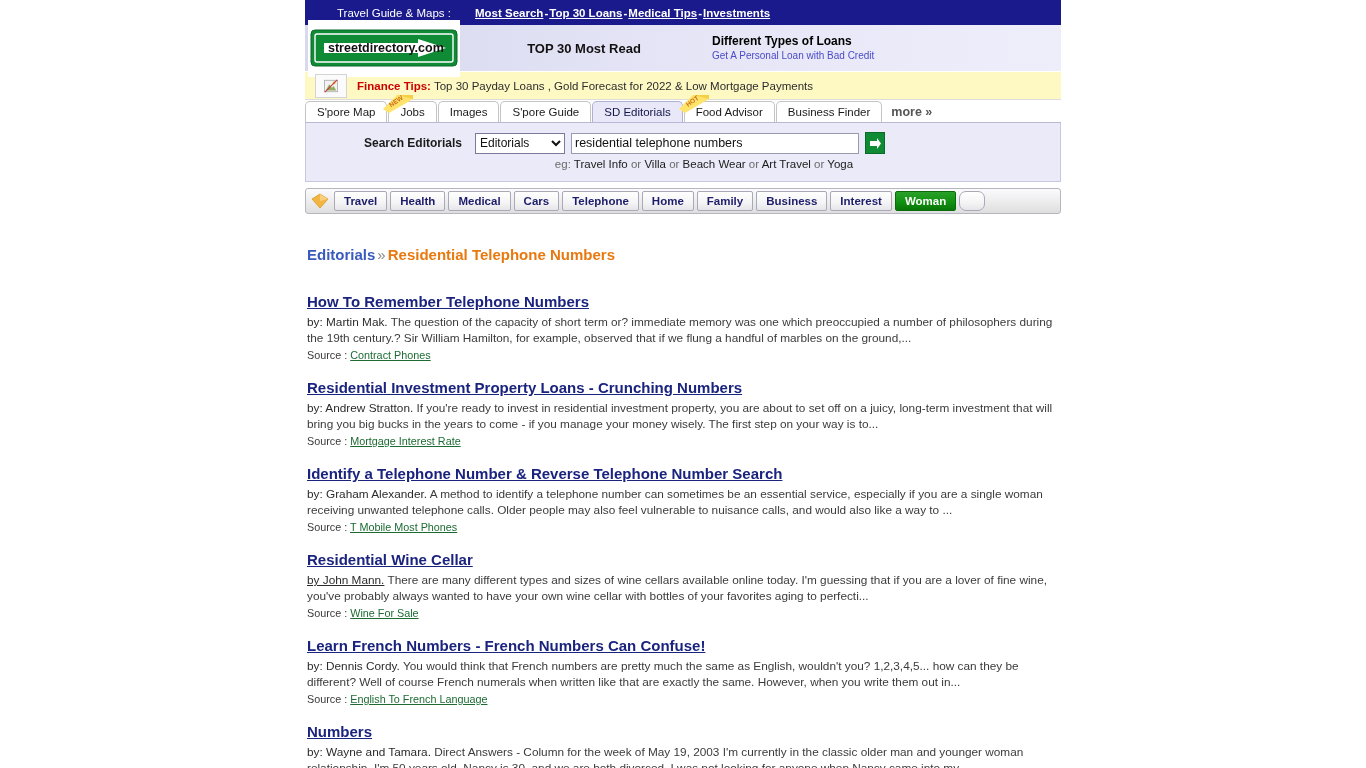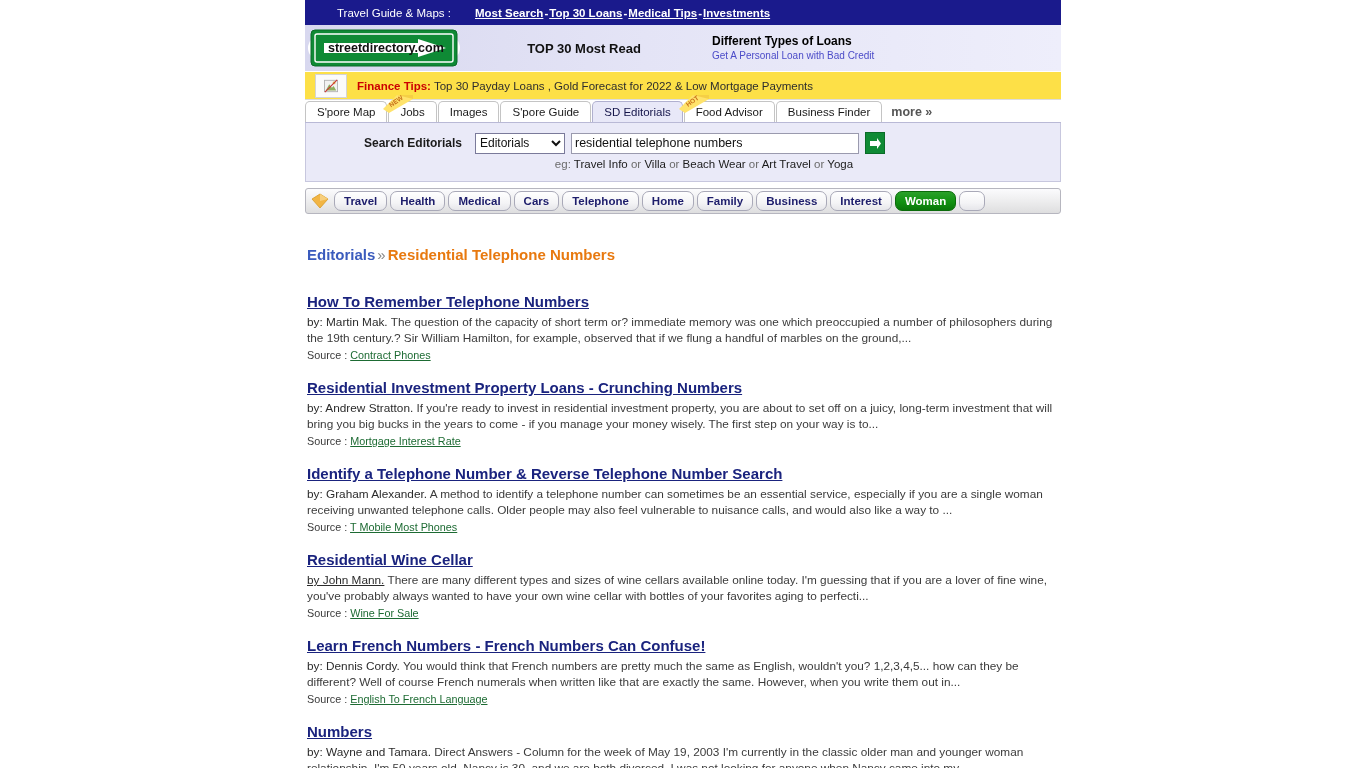--- a/index.html
+++ b/index.html
@@ -58,27 +58,26 @@
   
   .band {
     height: 46px;
     background: linear-gradient(to right, #d8d8ef 0%, #e4e4f6 45%, #eeeefb 100%);
     display: flex;
     align-items: center;
     border-bottom: 1px solid #ffffff;
   }
   .logo-box {
     width: 152px;
-    height: 24px;
+    height: 57px;
     margin-left: 3px;
     background: #ffffff;
     display: flex;
     align-items: center;
     justify-content: center;
-    border-radius: 19px;
   }
   .logo-sign {
     width: 148px;
     height: 38px;
     position: relative;
   }
   .logo-sign svg { display: block; }
 
   .band-mid {
     width: 248px;
@@ -102,21 +101,21 @@
     font-size: 10px;
     color: #4b4bc8;
   }
   .band-right .br-sub a { color: #4b4bc8; text-decoration: none; }
 
   
   .tips {
     height: 27px;
     display: flex;
     align-items: center;
-    background: #fde047;
+    background: #fef9c3;
     border-bottom: 1px solid #dcdcdc;
   }
   .tips-imgbox {
     width: 30px;
     height: 22px;
     margin-left: 10px;
     margin-right: 10px;
     border: 1px solid #d4d4d4;
     background: #fbfbfb;
     display: flex;
@@ -265,21 +264,21 @@
   .cat-btn {
     height: 18px;
     line-height: 18px;
     padding: 0 9px;
     margin-right: 3px;
     font-size: 11.5px;
     font-weight: bold;
     color: #1d1d6b;
     background: linear-gradient(to bottom, #ffffff 0%, #f4f4f6 60%, #e6e6ea 100%);
     border: 1px solid #a9a9b8;
-    border-radius: 7px;
+    border-radius: 2px;
     white-space: nowrap;
     cursor: pointer;
   }
   .cat-btn.sel {
     background: linear-gradient(to bottom, #2aa02a 0%, #119111 55%, #097709 100%);
     border-color: #0a6b0a;
     color: #ffffff;
   }
   .cat-tailbtn {
     width: 24px;

